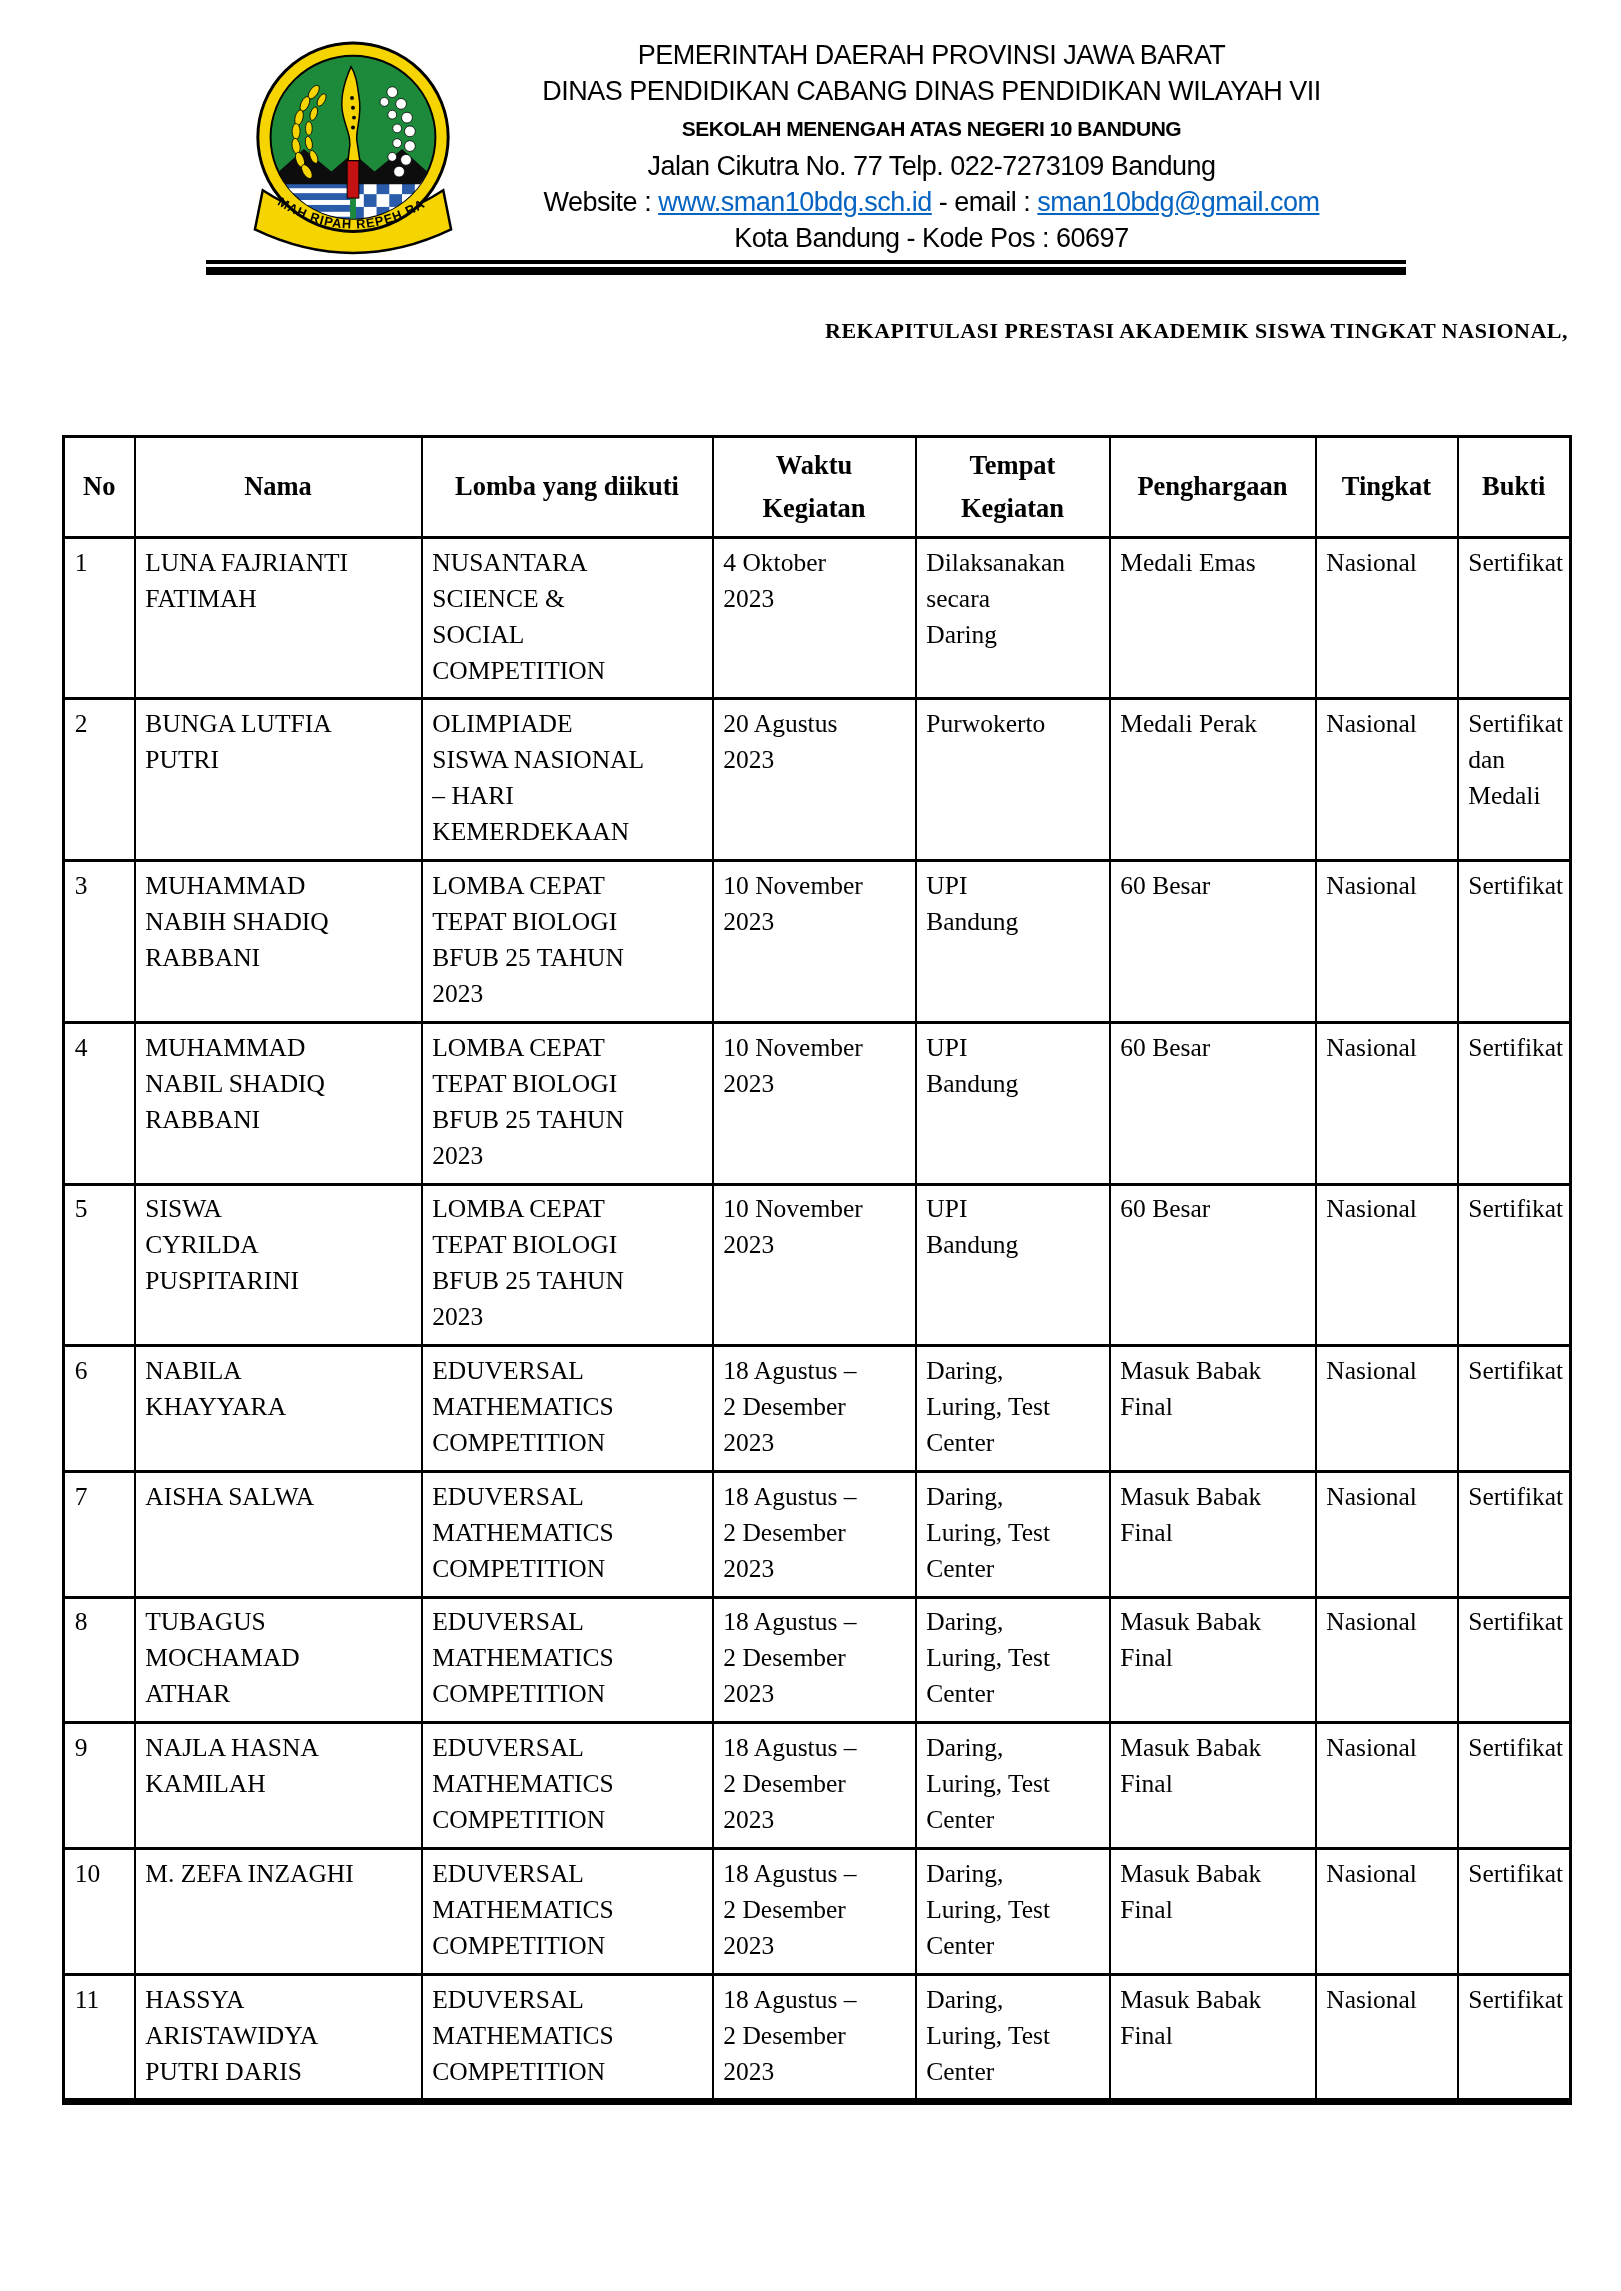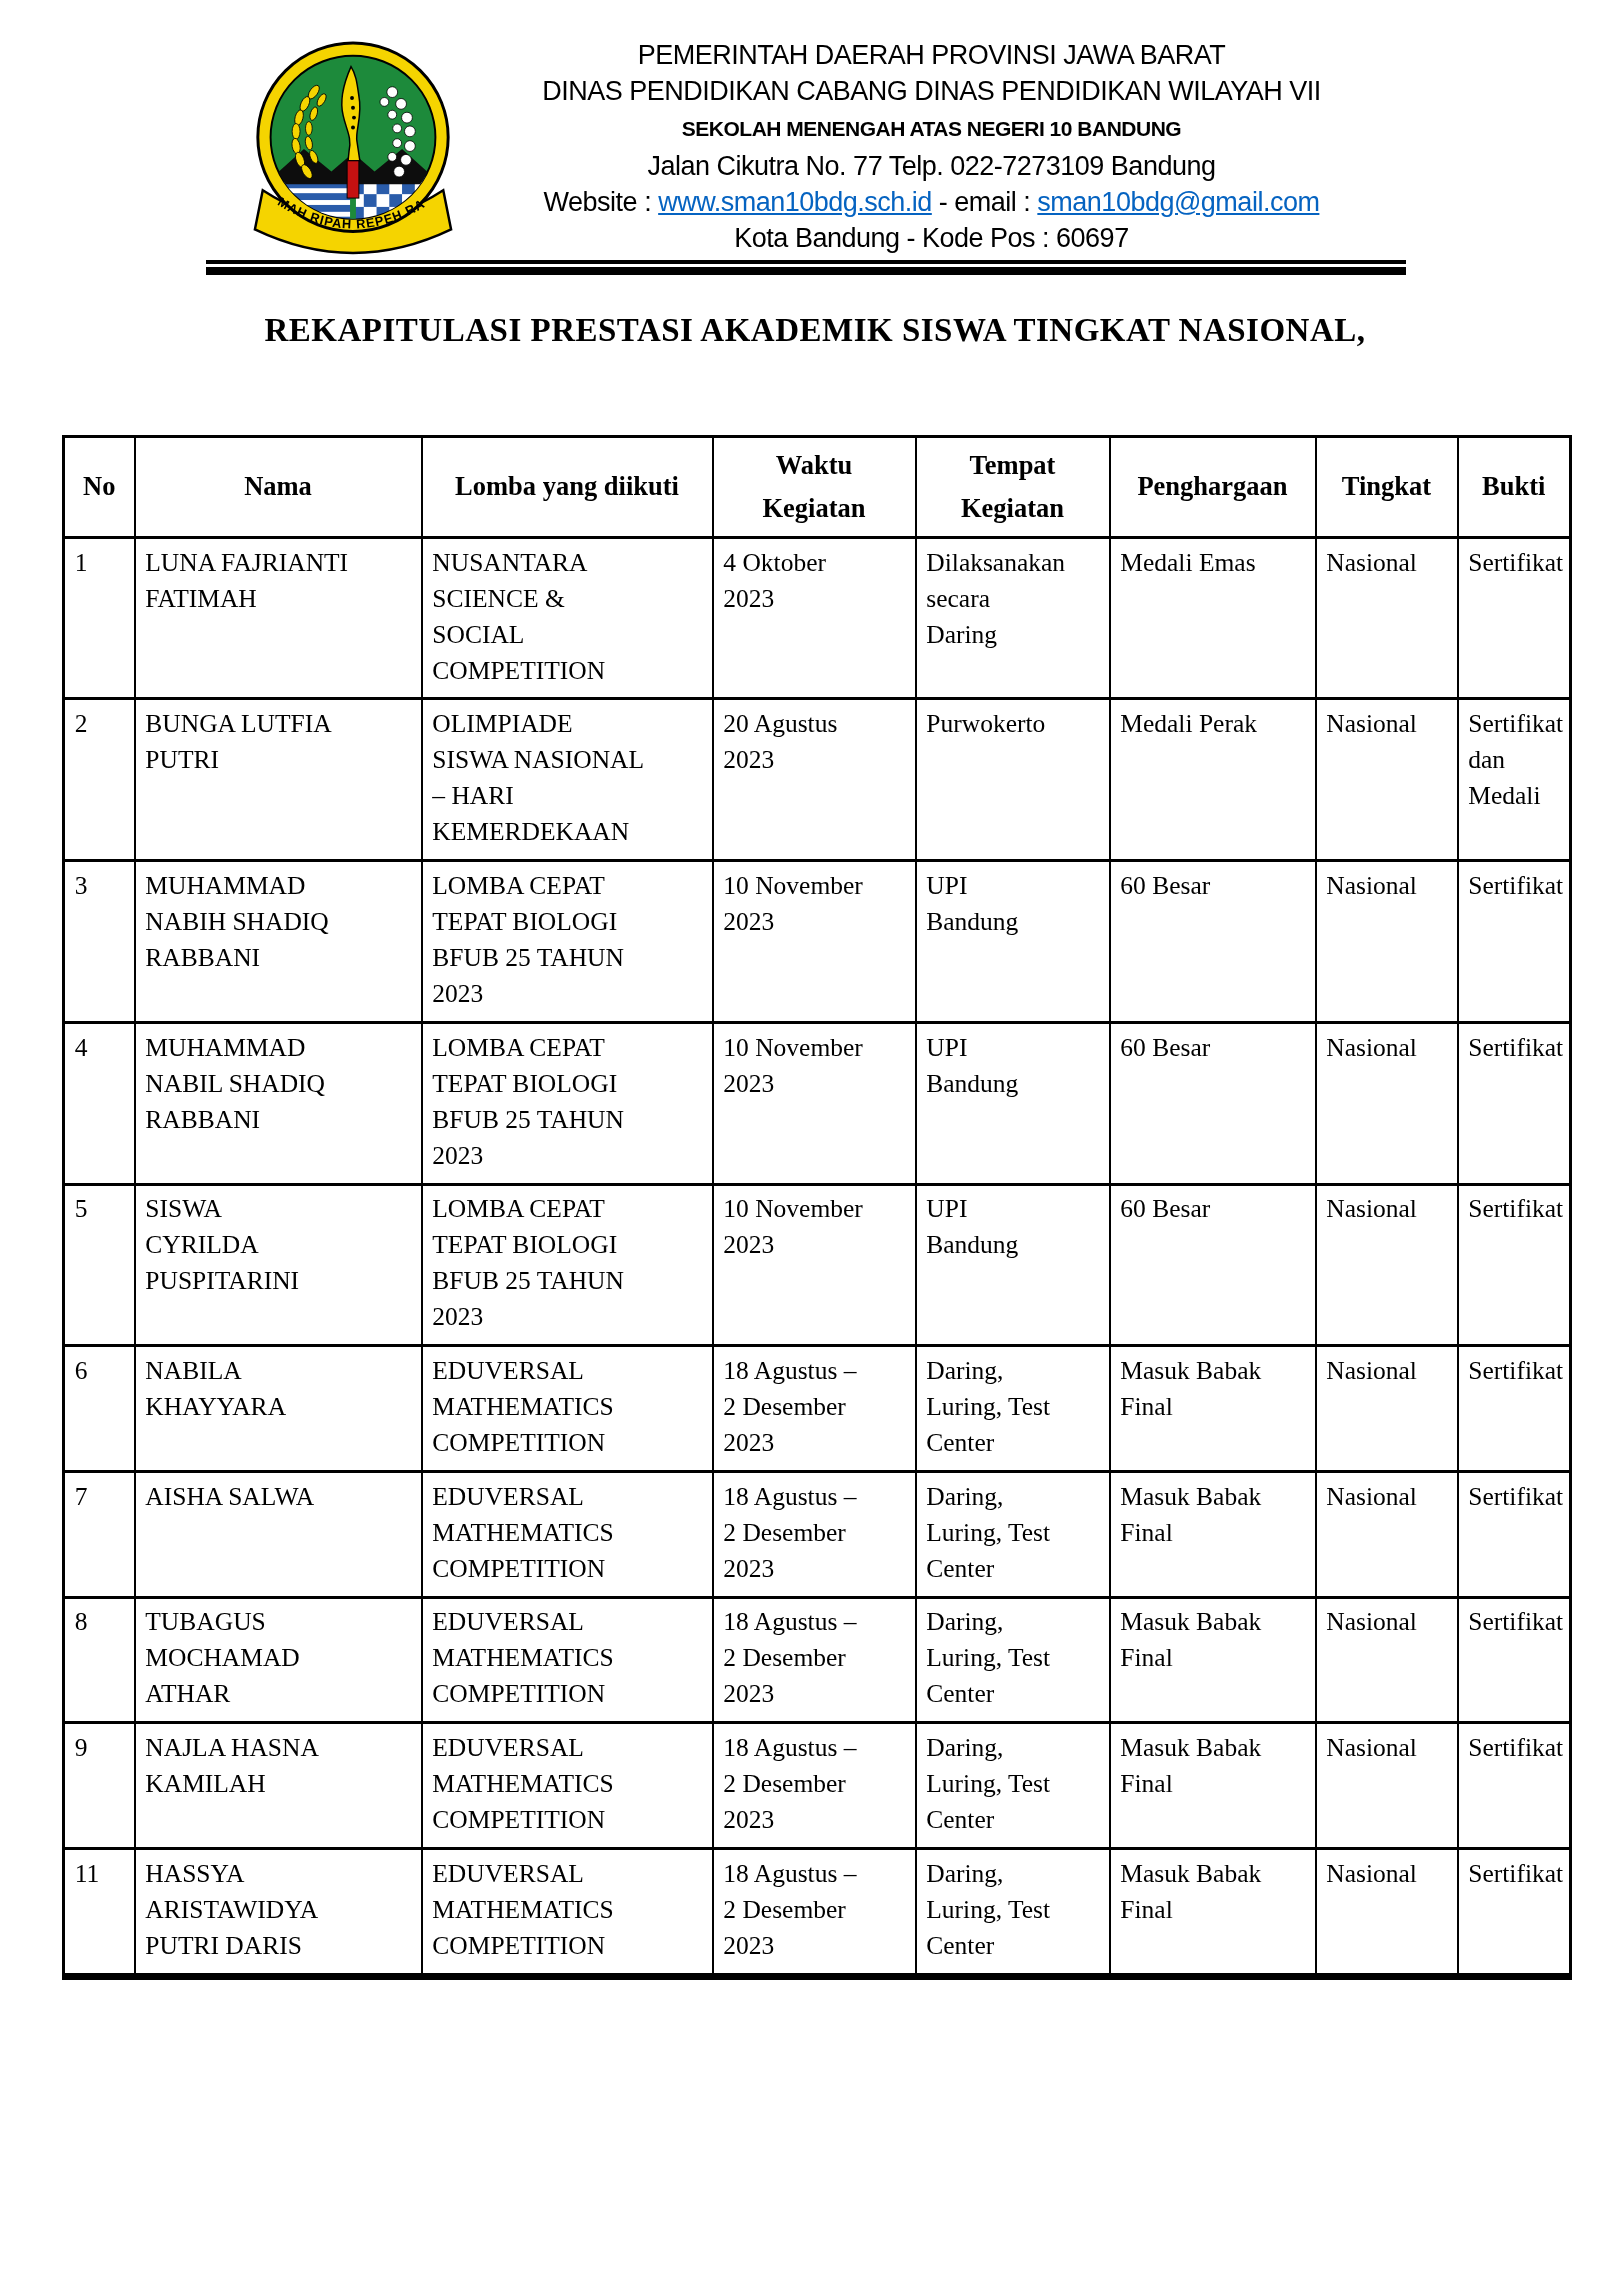--- a/index.html
+++ b/index.html
@@ -18,21 +18,21 @@
   .lh-line{font-size:27px;line-height:36px;white-space:nowrap;}
   .lh-school{font-size:21px;line-height:39px;font-weight:bold;white-space:nowrap;}
   .lh-link{color:#0563C1;text-decoration:underline;cursor:pointer;text-align:center;}
   .rules{margin-top:3.9px;}
   .rule-thin{height:3.9px;background:#000;}
   .rule-gap{height:2.9px;background:#fff;}
   .rule-thick{height:8.8px;background:#000;}
   
   .title{
     position:absolute;left:62px;top:300px;width:1506px;
-    text-align:center;font-weight:bold;font-size:33px;line-height:61px;
+    text-align:right;font-weight:bold;font-size:22px;line-height:61px;
     letter-spacing:0.5px;margin:0;
   }
   
   .table-wrap{position:absolute;left:62px;top:435px;width:1418px;}
   table.rekap{
     width:1506px;table-layout:fixed;border-collapse:collapse;
     border:3.9px solid #000;border-bottom-width:7.8px;
   }
   table.rekap th, table.rekap td{
     border-left:2px solid #000;border-right:2px solid #000;
@@ -326,20 +326,37 @@
 2023</td>
             <td>Daring,
 Luring, Test
 Center</td>
             <td>Masuk Babak
 Final</td>
             <td>Nasional</td>
             <td>Sertifikat</td>
           </tr>
           <tr>
+            <td>10</td>
+            <td>M. ZEFA INZAGHI</td>
+            <td>EDUVERSAL
+MATHEMATICS
+COMPETITION</td>
+            <td>18 Agustus –
+2 Desember
+2023</td>
+            <td>Daring,
+Luring, Test
+Center</td>
+            <td>Masuk Babak
+Final</td>
+            <td>Nasional</td>
+            <td>Sertifikat</td>
+          </tr>
+          <tr>
             <td>11</td>
             <td>HASSYA
 ARISTAWIDYA
 PUTRI DARIS</td>
             <td>EDUVERSAL
 MATHEMATICS
 COMPETITION</td>
             <td>18 Agustus –
 2 Desember
 2023</td>

